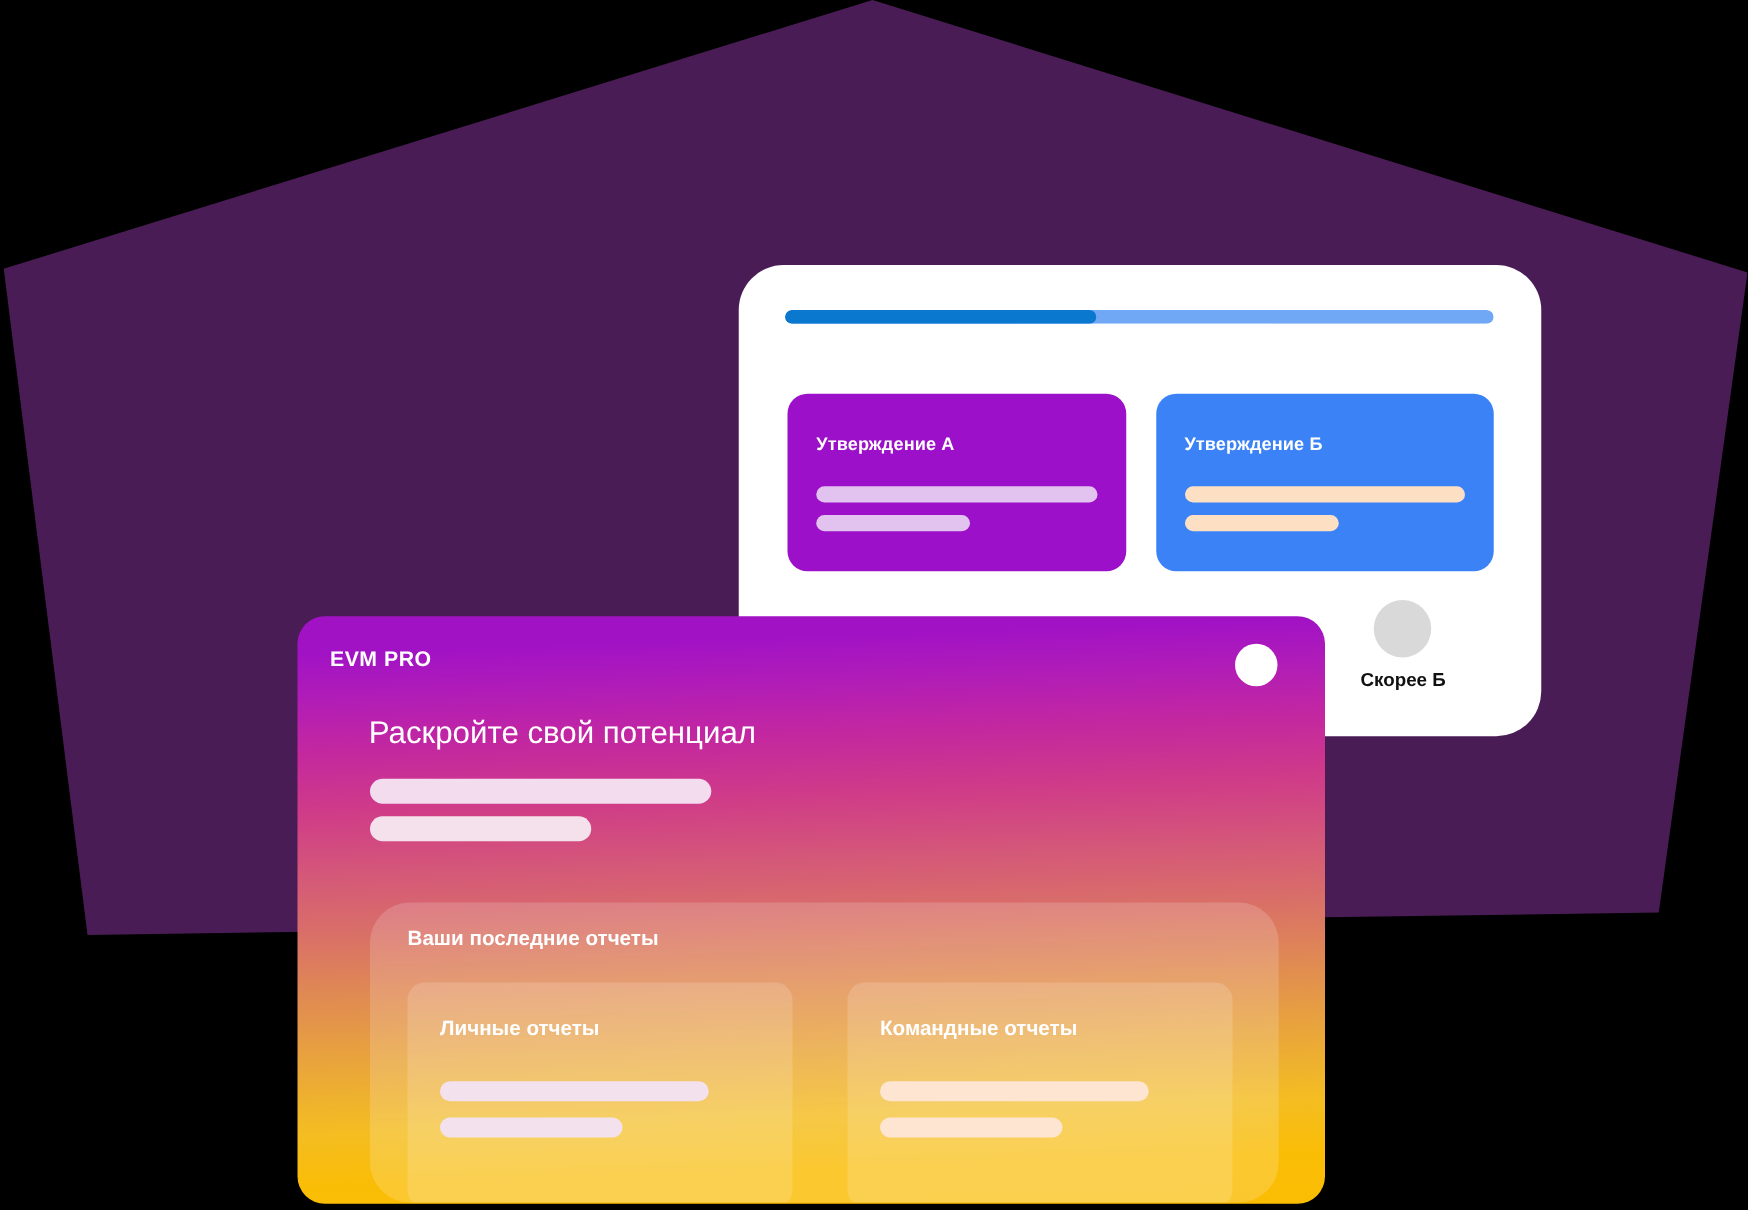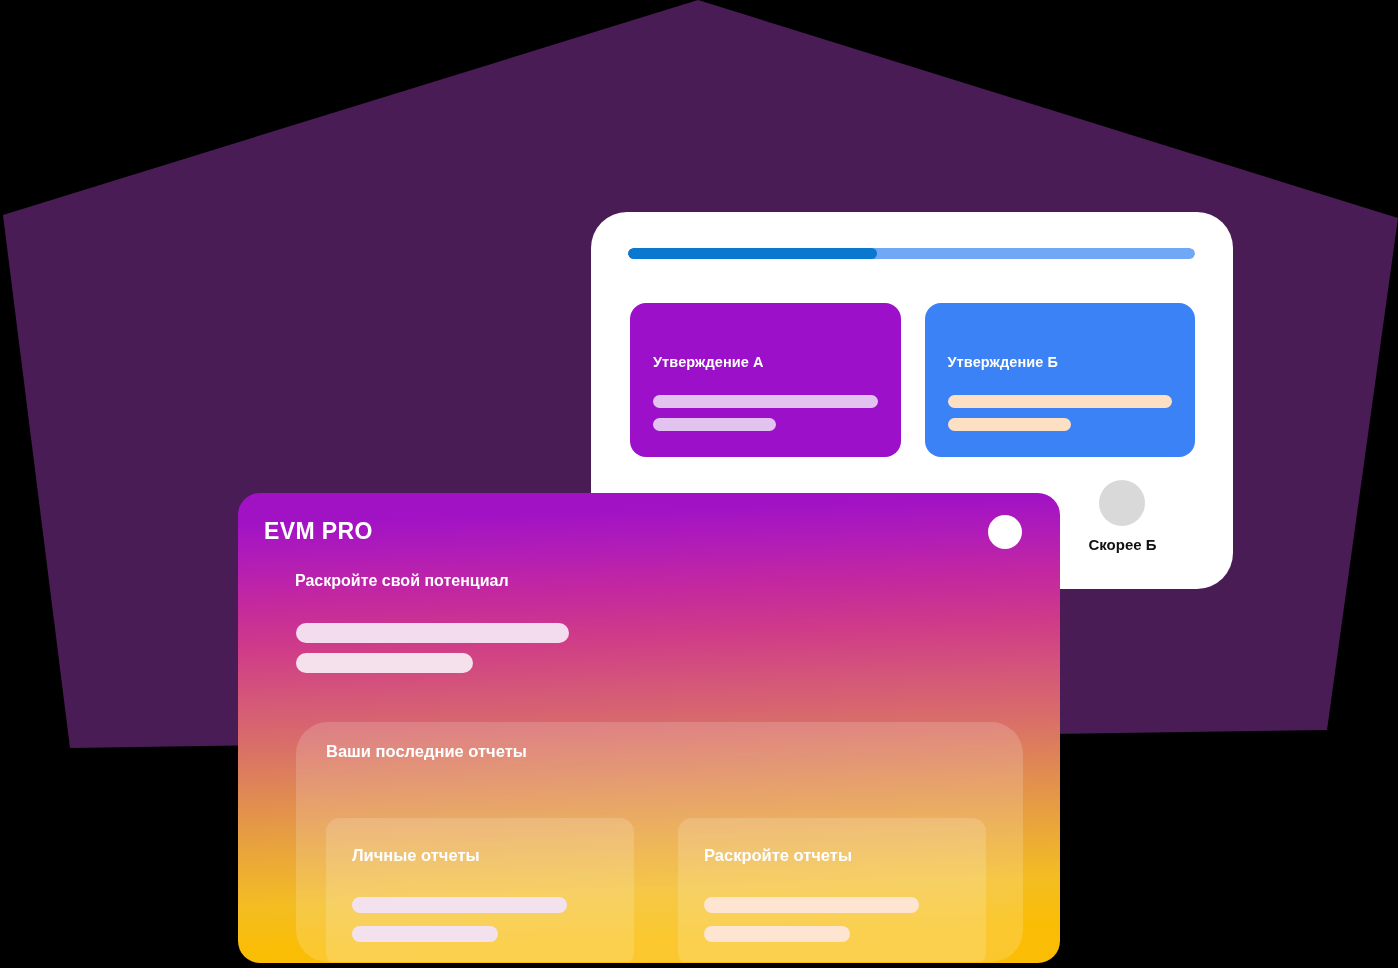--- a/index.html
+++ b/index.html
@@ -68,21 +68,22 @@
     width: 565px;
     height: 154px;
     display: flex;
     gap: 24px;
   }
 
   .statement-card {
     flex: 1;
     border-radius: 16px;
     position: relative;
-    padding: 51px 23px 0 23px;
+    padding: 33px 23px 0 23px;
+    margin-top: 12px;
   }
   .statement-card.purple { background: #9b10c8; }
   .statement-card.orange { background: #fd7e07; }
 
   .statement-title {
     color: #ffffff;
     font-size: 14.5px;
     font-weight: bold;
     letter-spacing: 0.1px;
   }
@@ -145,42 +146,42 @@
         #fabd05 92%,
         #fbbc04 100%);
     overflow: hidden;
   }
 
   .pro-brand {
     position: absolute;
     left: 26px;
     top: 25px;
     color: #ffffff;
-    font-size: 23px;
+    font-size: 17px;
     font-weight: bold;
     letter-spacing: 0.4px;
   }
 
   .pro-dot {
     position: absolute;
     left: 750px;
     top: 22px;
     width: 34px;
     height: 34px;
     border-radius: 50%;
     background: #ffffff;
   }
 
   .pro-headline {
     position: absolute;
     left: 57px;
     top: 79px;
     color: #ffffff;
-    font-size: 16px;
-    font-weight: bold;
+    font-size: 25px;
+    font-weight: normal;
   }
 
   .pro-skel-long {
     position: absolute;
     left: 58px;
     top: 130px;
     width: 273px;
     height: 20px;
     border-radius: 10px;
     background: #f3dcee;
@@ -224,21 +225,20 @@
     display: flex;
     gap: 44px;
   }
 
   .report-card {
     flex: 1;
     border-radius: 14px;
     background: rgba(255, 255, 255, 0.16);
     position: relative;
     padding: 28px 26px 0 26px;
-    margin-top: 32px;
   }
 
   .report-card-title {
     color: #ffffff;
     font-size: 16.5px;
     font-weight: bold;
   }
 
   .report-card .skel {
     height: 16px;
@@ -302,21 +302,21 @@
 
       <div class="report-cards">
 
         <div class="report-card personal">
           <div class="report-card-title">Личные отчеты</div>
           <div class="skel skel-long" style="background: rgb(243, 226, 238);"></div>
           <div class="skel skel-short" style="background: rgb(243, 226, 238);"></div>
         </div>
 
         <div class="report-card team">
-          <div class="report-card-title">Раскройте отчеты</div>
+          <div class="report-card-title">Командные отчеты</div>
           <div class="skel skel-long" style="background: rgb(253, 229, 209);"></div>
           <div class="skel skel-short" style="background: rgb(253, 229, 209);"></div>
         </div>
 
       </div>
     </div>
   </div>
 
 </div>
 

